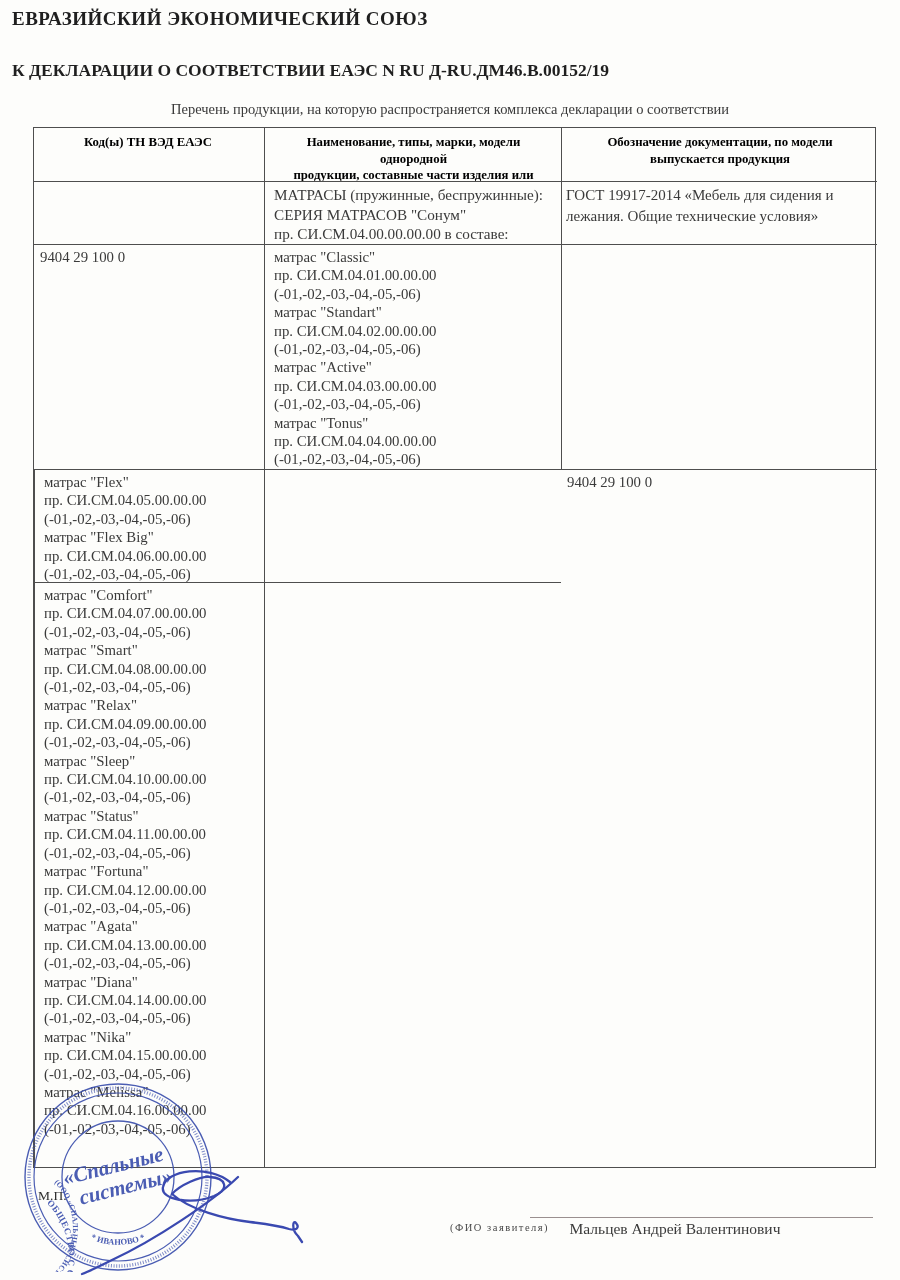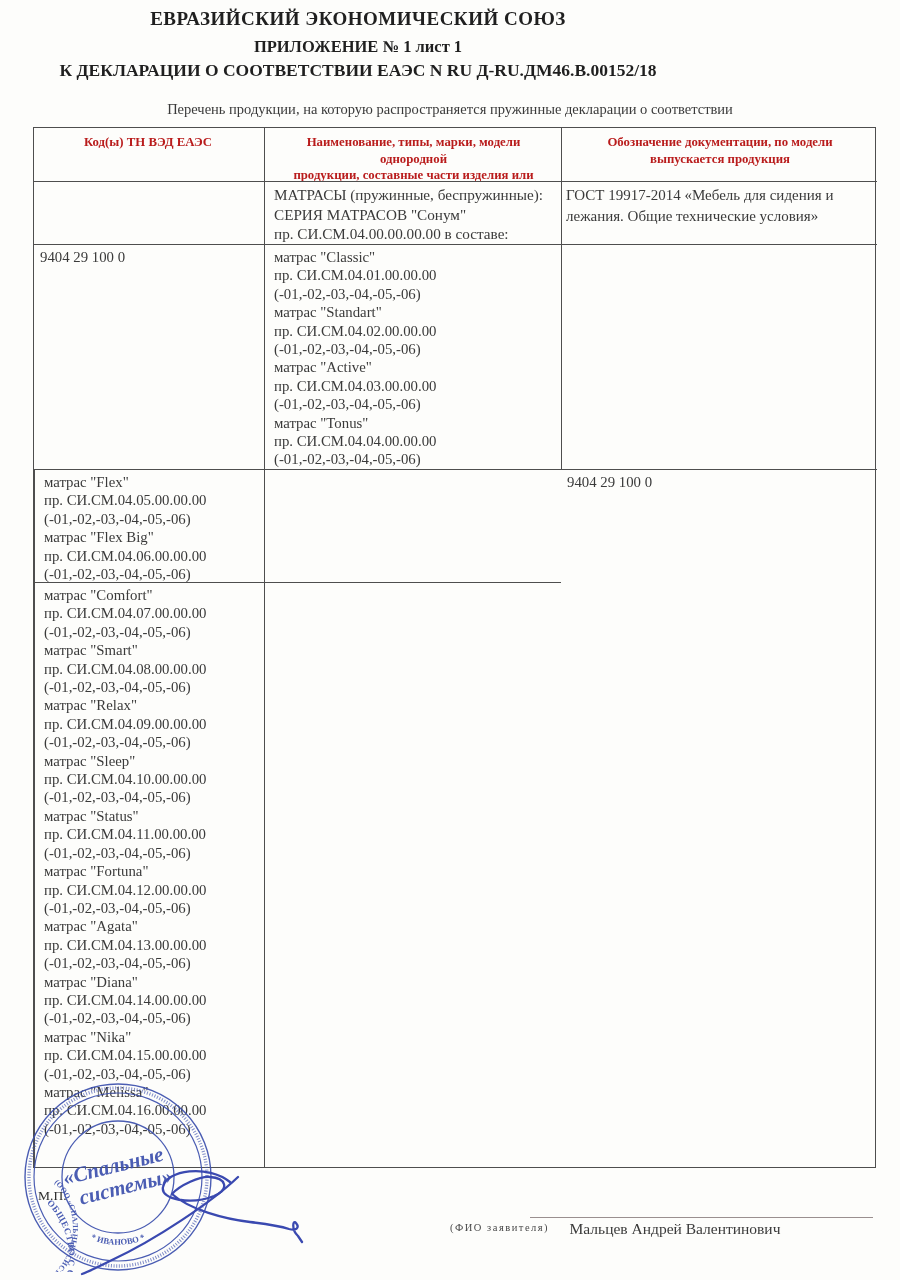--- a/index.html
+++ b/index.html
@@ -3,39 +3,39 @@
 <meta charset="utf-8">
 <style>
   html,body{margin:0;padding:0;background:#ffffff;}
   #page{
     position:relative;width:900px;height:1280px;overflow:hidden;
     background:#fdfdfb;
     font-family:"Liberation Serif","DejaVu Serif",serif;
     color:#303030;
   }
   
-  .hline{position:absolute;left:0;width:716px;text-align:center;font-weight:bold;color:#1f1f1f;}
+  .hline{position:absolute;left:0;width:716px;text-align:left;font-weight:bold;color:#1f1f1f;padding-left:12px;}
   #title1{top:8px;font-size:19px;letter-spacing:.5px;}
   #title2{top:37px;font-size:16.5px;}
   #title3{top:60px;font-size:17.5px;}
   #subtitle{position:absolute;left:0;top:101px;width:900px;text-align:center;
     font-size:14.5px;color:#3a3a3a;font-weight:normal;}
   
   #doc-table{
     position:absolute;left:33px;top:127px;width:843px;height:1041px;
     display:grid;grid-template-columns:230px 297px 316px;
     grid-template-rows:53px 63px 225px 113px 1fr;
     border:1px solid #4e4e4e;box-sizing:border-box;background:transparent;
   }
   .cell{box-sizing:border-box;border-left:1px solid #4e4e4e;border-top:1px solid #4e4e4e;
     padding:3px 8px 0 9px;font-size:14.8px;line-height:18.4px;color:#3a3a3a;
     white-space:pre-line;overflow:hidden;}
   .cell.c1{border-left:none;padding-left:6px;}
   .cell.r1{border-top:none;}
-  .hcell{font-size:12.8px;line-height:16.5px;font-weight:bold;color:#b91c1c;
+  .hcell{font-size:12.8px;line-height:16.5px;font-weight:bold;color:#000000;
     text-align:center;padding-top:6px;white-space:pre-line;}
   .gost{line-height:21px;padding-left:4px;font-size:15px;}
   .prod{}
   .big{font-size:15.2px;line-height:19.5px;}
   
   #mp-label{position:absolute;left:38px;top:1188px;font-size:13.5px;color:#2e2e2e;z-index:1;}
   #applicant-name{position:absolute;left:450px;top:1220px;width:450px;text-align:center;
     font-size:15.5px;color:#3a3a3a;}
   #signature-line{position:absolute;left:530px;top:1217px;width:343px;height:0;
     border-top:1px solid #9a8f8f;}
@@ -46,23 +46,22 @@
   #sig-svg{position:absolute;left:60px;top:1130px;z-index:3;}
   .stampstroke{stroke:#3c50ad;fill:none;}
   .stamptext{fill:#3c50ad;font-family:"Liberation Serif","DejaVu Serif",serif;font-weight:bold;}
 </style>
 </head>
 <body>
 
 <div id="page">
 
   <div class="hline" id="title1">ЕВРАЗИЙСКИЙ ЭКОНОМИЧЕСКИЙ СОЮЗ</div>
-  <div class="hline" id="title2">ПРИЛОЖЕНИЕ № 1 лист 1</div>
-  <div class="hline" id="title3">К ДЕКЛАРАЦИИ О СООТВЕТСТВИИ ЕАЭС N RU Д-RU.ДМ46.В.00152/18</div>
-  <div id="subtitle">Перечень продукции, на которую распространяется пружинные декларации о соответствии</div>
+  <div class="hline" id="title3">К ДЕКЛАРАЦИИ О СООТВЕТСТВИИ ЕАЭС N RU Д-RU.ДМ46.В.00152/19</div>
+  <div id="subtitle">Перечень продукции, на которую распространяется комплекса декларации о соответствии</div>
 
   <div id="doc-table">
 
     <div class="cell c1 r1 hcell">Код(ы) ТН ВЭД ЕАЭС</div>
     <div class="cell r1 hcell">Наименование, типы, марки, модели однородной
 продукции, составные части изделия или
 комплекса</div>
     <div class="cell r1 hcell">Обозначение документации, по модели
 выпускается продукция</div>
 

